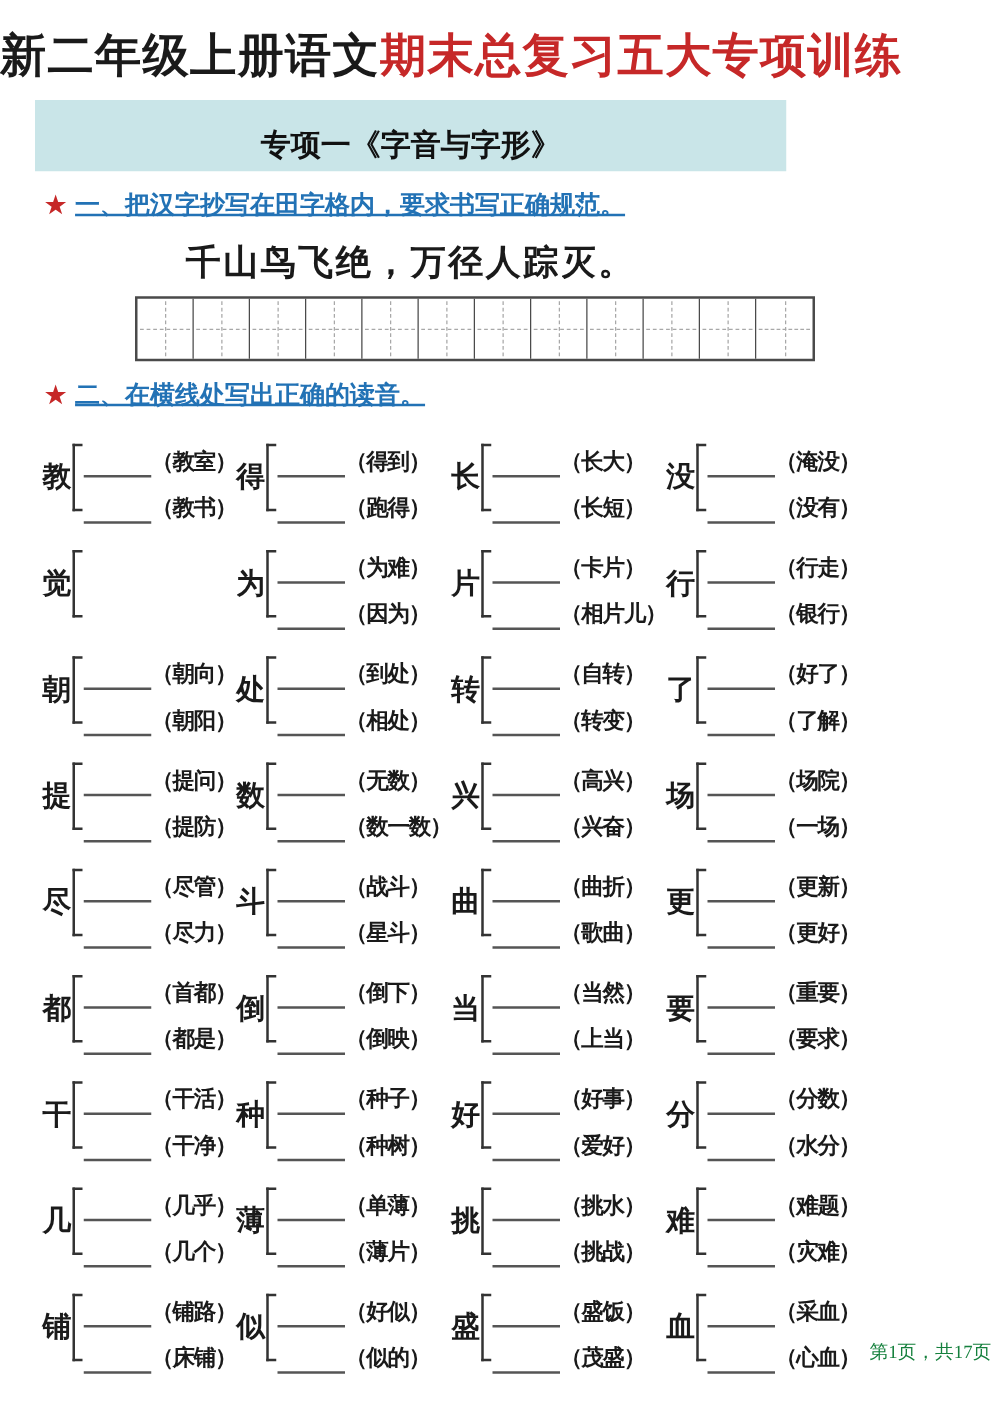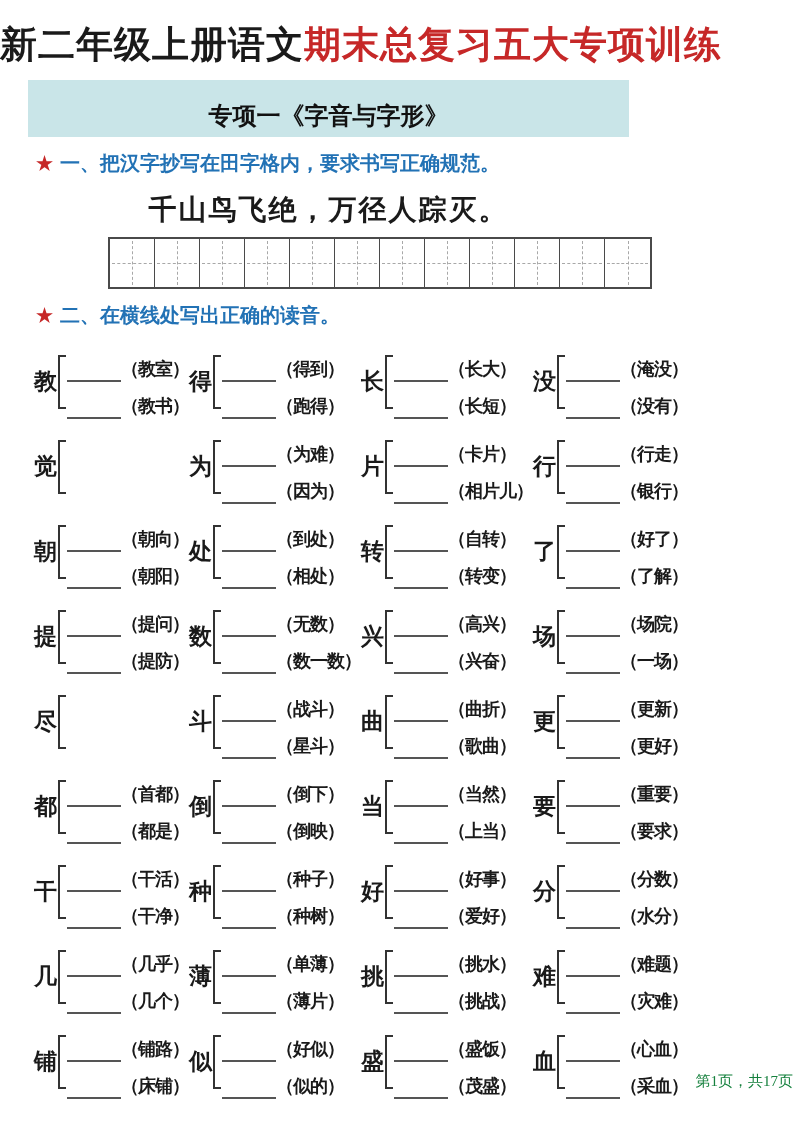--- a/index.html
+++ b/index.html
@@ -34,21 +34,21 @@
   }
 
   
   .sec-heading {
     margin:13px 0 0 36px;
     font-size:20px;
     font-weight:bold;
     white-space:nowrap;
   }
   .sec-heading .star { color:var(--accent-red,#d91a1a); font-size:19px; margin-right:2px; }
-  .sec-heading .blue { color:var(--heading-blue,#2272b5); }
+  .sec-heading .blue { color:var(--heading-blue,#2272b5);text-decoration:underline; }
 
   
   .sentence {
     text-align:center;
     margin-top:14px;
     font-size:28px;
     font-weight:bold;
     letter-spacing:2px;
   }
 
@@ -371,20 +371,30 @@
           </div>
           <div class="subline">
             <span class="blank"></span>
             <span class="word">（一场）</span>
           </div>
         </div>
       </div>
       <div class="entry">
         <span class="char">尽</span>
         <span class="bracket"></span>
+        <div class="lines">
+          <div class="subline">
+            <span class="blank"></span>
+            <span class="word">（尽管）</span>
+          </div>
+          <div class="subline">
+            <span class="blank"></span>
+            <span class="word">（尽力）</span>
+          </div>
+        </div>
       </div>
       <div class="entry">
         <span class="char">斗</span>
         <span class="bracket"></span>
         <div class="lines">
           <div class="subline">
             <span class="blank"></span>
             <span class="word">（战斗）</span>
           </div>
           <div class="subline">
@@ -630,25 +640,25 @@
             <span class="word">（茂盛）</span>
           </div>
         </div>
       </div>
       <div class="entry">
         <span class="char">血</span>
         <span class="bracket"></span>
         <div class="lines">
           <div class="subline">
             <span class="blank"></span>
+            <span class="word">（采血）</span>
+          </div>
+          <div class="subline">
+            <span class="blank"></span>
             <span class="word">（心血）</span>
           </div>
-          <div class="subline">
-            <span class="blank"></span>
-            <span class="word">（采血）</span>
-          </div>
         </div>
       </div>
     </div>
 
   <div class="footer">第1页，共17页</div>
 
 </div>
 
 </body></html>

